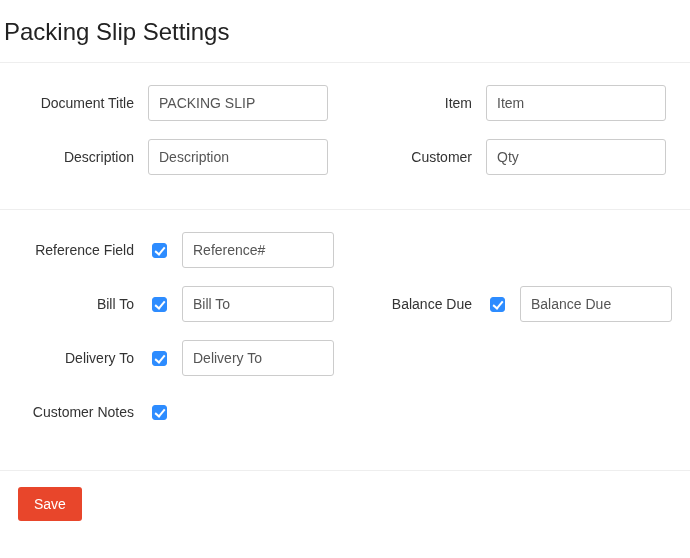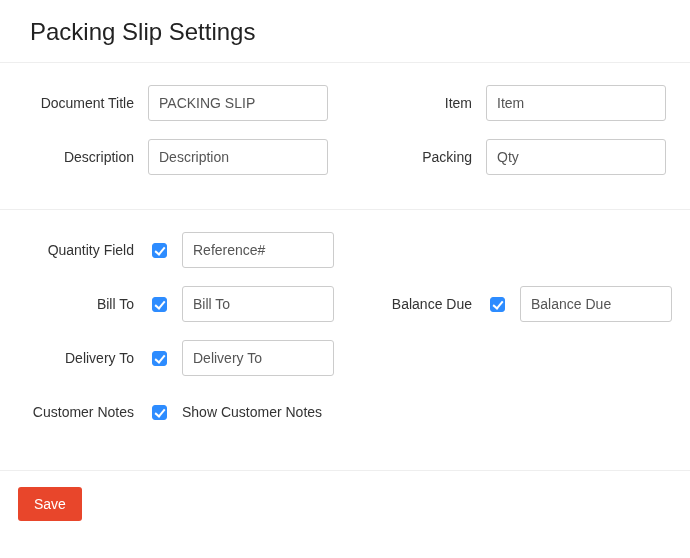--- a/index.html
+++ b/index.html
@@ -12,21 +12,21 @@
     width: 690px;
   }
   .page {
     padding: 0 0 20px 0;
     width: 690px;
   }
   .title {
     font-size: 24px;
     font-weight: 400;
     color: #222;
-    padding: 18px 18px 16px 30px;
+    padding: 18px 18px 16px 4px;
     border-bottom: 1px solid #eee;
   }
   .section {
     padding: 22px 18px 8px 18px;
   }
   .divider {
     border-top: 1px solid #eee;
     margin: 8px 0 0 0;
   }
   .two-col {
@@ -125,34 +125,34 @@
           <div class="label">Description</div>
           <div class="input"><input type="text" value="Description" style=""></div>
         </div>
       </div>
       <div class="col">
         <div class="row">
           <div class="label">Item</div>
           <div class="input"><input type="text" value="Item" style=""></div>
         </div>
         <div class="row">
-          <div class="label">Packing</div>
+          <div class="label">Customer</div>
           <div class="input"><input type="text" value="Qty" style=""></div>
         </div>
       </div>
     </div>
   </div>
 
   <div class="divider"></div>
 
   <div class="section">
     <div class="two-col">
       <div class="col">
         <div class="row">
-          <div class="label">Quantity Field</div>
+          <div class="label">Reference Field</div>
           <div class="cb-cell">
               <input type="checkbox" class="chk" checked="" style="">
             </div>
           <div class="input"><input type="text" value="Reference#" style=""></div>
         </div>
         <div class="row">
           <div class="label">Bill To</div>
           <div class="cb-cell">
               <input type="checkbox" class="chk" checked="" style="">
             </div>
@@ -163,21 +163,20 @@
           <div class="cb-cell">
               <input type="checkbox" class="chk" checked="" style="">
             </div>
           <div class="input"><input type="text" value="Delivery To" style=""></div>
         </div>
         <div class="row">
           <div class="label">Customer Notes</div>
           <div class="cb-cell">
               <input type="checkbox" class="chk" checked="" style="">
             </div>
-          <div class="static-text">Show Customer Notes</div>
         </div>
       </div>
       <div class="col">
         <div class="row" style="visibility:hidden">
             <div class="label">.</div>
           </div>
         <div class="row">
           <div class="label">Balance Due</div>
           <div class="cb-cell">
               <input type="checkbox" class="chk" checked="" style="">

